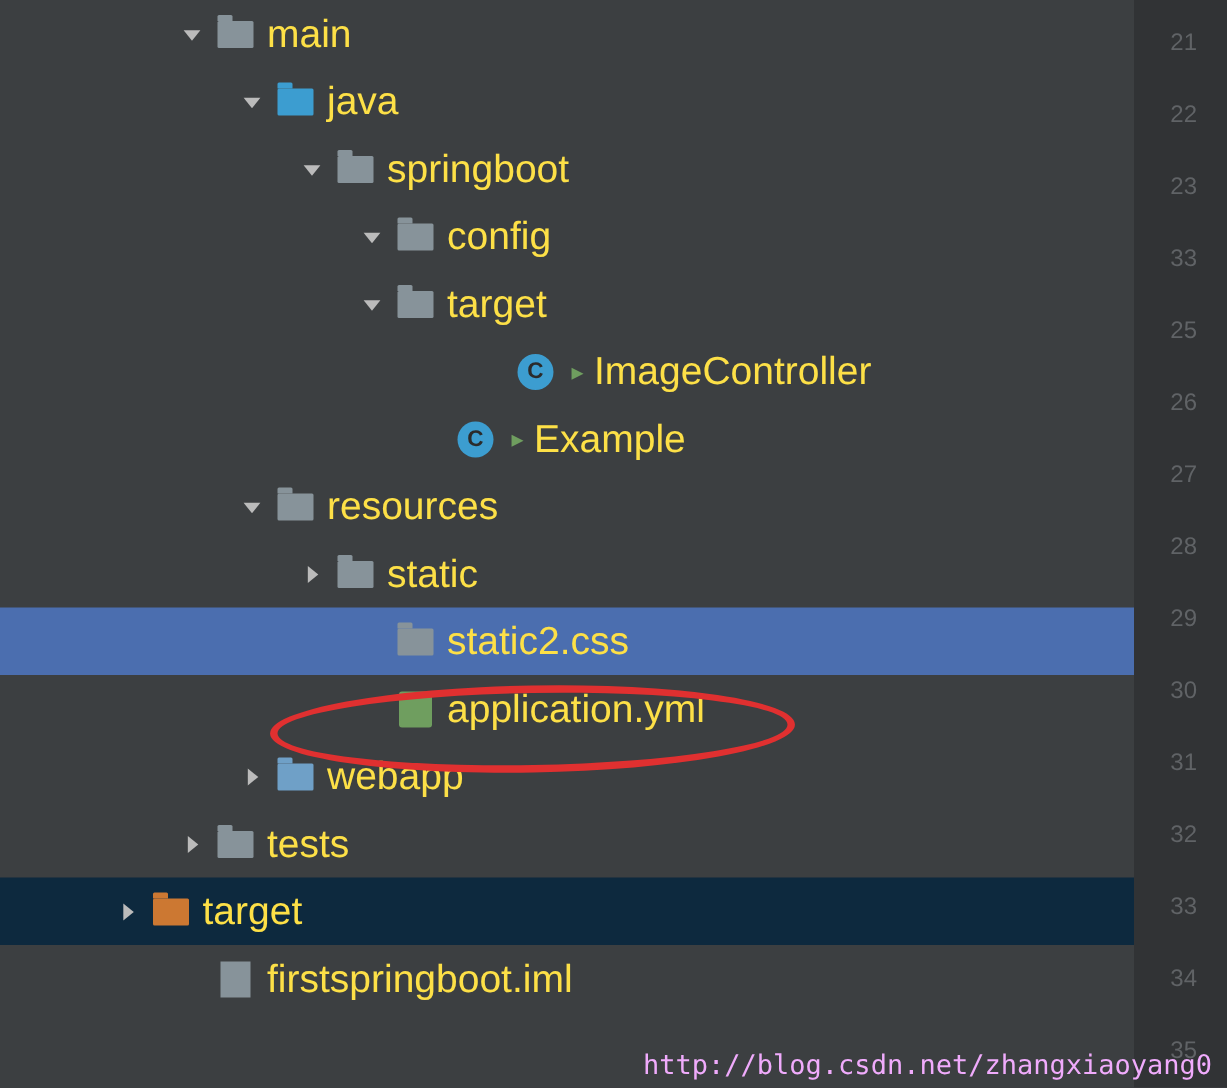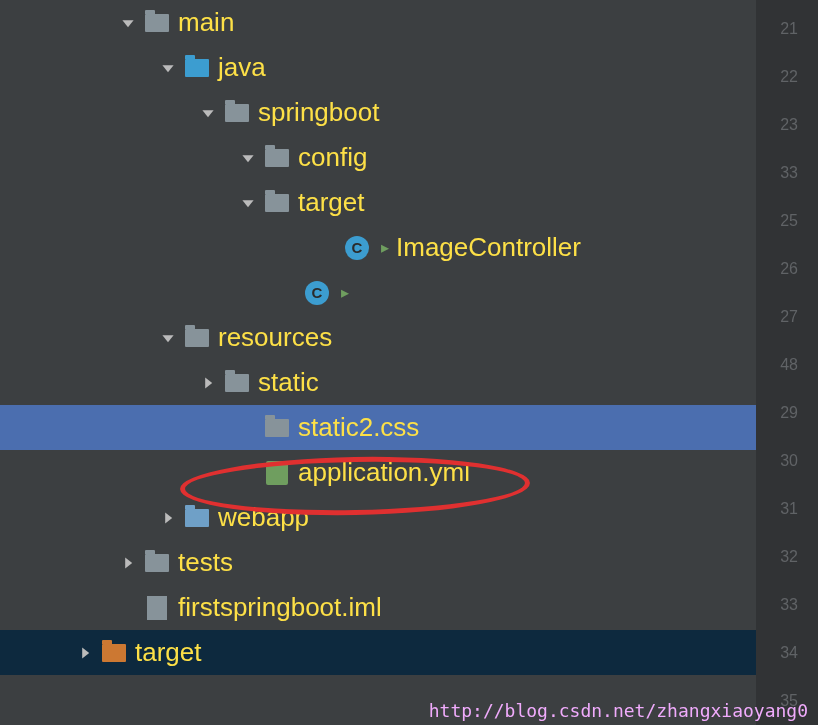--- a/index.html
+++ b/index.html
@@ -268,20 +268,21 @@
         </span>
         <span class="run-badge">▸</span>
         <span class="label">ImageController</span>
       </div>
       <div class="tree-item indent-5">
         <span class="arrow"></span>
         <span class="icon">
           <span class="icon-class blue-class">C</span>
         </span>
         <span class="run-badge">▸</span>
+        <span class="label">Example</span>
       </div>
       <div class="tree-item indent-2">
         <span class="arrow arrow-down">
           <svg width="14" height="14" viewBox="0 0 10 10">
             <path d="M1 3 L9 3 L5 8 Z"></path>
           </svg>
         </span>
         <span class="icon">
           <span class="icon-folder resources-folder"></span>
         </span>
@@ -327,51 +328,51 @@
         <span class="arrow arrow-right">
           <svg width="14" height="14" viewBox="0 0 10 10">
             <path d="M3 1 L8 5 L3 9 Z"></path>
           </svg>
         </span>
         <span class="icon">
           <span class="icon-folder"></span>
         </span>
         <span class="label">tests</span>
       </div>
-      <div class="tree-item indent-1">
-        <span class="arrow"></span>
-        <span class="icon">
-          <span class="icon-iml"></span>
-        </span>
-        <span class="label">firstspringboot.iml</span>
-      </div>
       <div class="tree-item indent-0 cursor">
         <span class="arrow arrow-right">
           <svg width="14" height="14" viewBox="0 0 10 10">
             <path d="M3 1 L8 5 L3 9 Z"></path>
           </svg>
         </span>
         <span class="icon">
           <span class="icon-folder target-folder"></span>
         </span>
         <span class="label">target</span>
+      </div>
+      <div class="tree-item indent-1">
+        <span class="arrow"></span>
+        <span class="icon">
+          <span class="icon-iml"></span>
+        </span>
+        <span class="label">firstspringboot.iml</span>
       </div>
     </div>
 </div>
 
 <div class="gutter">
   <div id="gutter-container">
       <div class="line-number">21</div>
       <div class="line-number">22</div>
       <div class="line-number">23</div>
       <div class="line-number">33</div>
       <div class="line-number">25</div>
       <div class="line-number">26</div>
       <div class="line-number">27</div>
-      <div class="line-number">48</div>
+      <div class="line-number">28</div>
       <div class="line-number">29</div>
       <div class="line-number">30</div>
       <div class="line-number">31</div>
       <div class="line-number">32</div>
       <div class="line-number">33</div>
       <div class="line-number">34</div>
       <div class="line-number">35</div>
     </div>
 </div>
 

